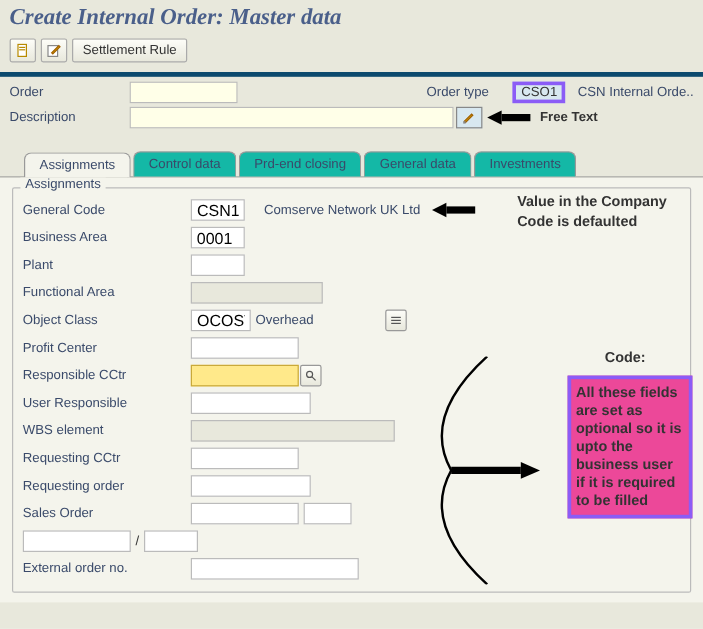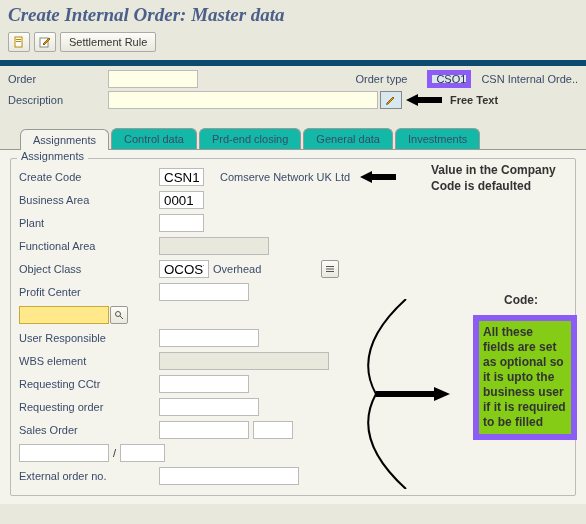--- a/index.html
+++ b/index.html
@@ -15,21 +15,21 @@
   .title {
     font-family: Georgia, 'Times New Roman', serif;
     font-style: italic;
     font-weight: bold;
     font-size: 19px;
     color: #4a5f8a;
     padding: 4px 12px 2px 8px;
   }
   .toolbar {
     padding: 4px 8px 8px 8px;
-    border-bottom: 6px solid #0c4a6e;
+    border-bottom: 4px solid #0c4a6e;
     display: flex;
     gap: 4px;
     align-items: center;
   }
   .icon-btn {
     width: 22px; height: 20px;
     border: 1px solid #aaa;
     background: linear-gradient(#fdfdf8,#e8e8dc);
     border-radius: 2px;
     display: flex; align-items: center; justify-content: center;
@@ -50,21 +50,21 @@
   .hrow { display: flex; align-items: center; margin-bottom: 3px; }
   .hlabel { width: 100px; color: #3a4a6a; }
   .hinput {
     background: #ffffe8;
     border: 1px solid #bbb;
     height: 18px;
     padding: 0 4px;
   }
   .hinput-ro {
     background: #d8e8f0;
-    border: 5px solid #8b5cf6;
+    border: 3px solid #8b5cf6;
     height: 18px;
     padding: 0 4px;
     display: inline-flex;
     align-items: center;
   }
   .arrow-left {
     display: inline-block;
     position: relative;
     width: 36px; height: 12px;
   }
@@ -186,26 +186,26 @@
   .note-title {
     position: absolute;
     left: 493px; top: 134px;
     font-weight: bold;
     font-size: 12px;
   }
   .note-box {
     position: absolute;
     left: 462px; top: 156px;
     width: 104px;
-    border: 6px solid #8b5cf6;
+    border: 3px solid #8b5cf6;
     padding: 4px;
     font-weight: bold;
     font-size: 12px;
     line-height: 1.25;
-    background: #84cc16;
+    background: #ec4899;
   }
 </style>
 </head>
 <body>
 
 <div class="title">Create Internal Order: Master data</div>
 
 <div class="toolbar">
   <div class="icon-btn">
     <svg width="12" height="12" viewBox="0 0 12 12">
@@ -254,21 +254,21 @@
   <div class="tab"><span>Prd-end closing</span></div>
   <div class="tab"><span>General data</span></div>
   <div class="tab"><span>Investments</span></div>
 </div>
 
 <div class="panel">
   <div class="group">
     <div class="group-title">Assignments</div>
 
     <div class="frow">
-      <div class="flabel">Create Code</div>
+      <div class="flabel">General Code</div>
       <input class="finput" style="width: 45px;" value="CSN1">
       <div style="margin-left:16px;color:#3a4a6a">Comserve Network UK Ltd</div>
       <span class="arrow-left" style="margin-left:10px"></span>
     </div>
     <div class="frow">
       <div class="flabel">Business Area</div>
       <input class="finput" style="width: 45px;" value="0001">
     </div>
     <div class="frow">
       <div class="flabel">Plant</div>
@@ -288,20 +288,21 @@
             <rect x="1" y="4.5" width="8" height="1" fill="#555"></rect>
             <rect x="1" y="7" width="8" height="1" fill="#555"></rect>
           </svg>
       </div>
     </div>
     <div class="frow">
       <div class="flabel">Profit Center</div>
       <input class="finput" style="width: 90px;" value="">
     </div>
     <div class="frow">
+      <div class="flabel">Responsible CCtr</div>
       <input class="finput-yellow" style="width: 90px;" value="">
       <div class="f4-btn">
         <svg width="10" height="10" viewBox="0 0 10 10">
             <circle cx="4" cy="4" r="2.5" fill="none" stroke="#555"></circle>
             <line x1="6" y1="6" x2="9" y2="9" stroke="#555"></line>
           </svg>
       </div>
     </div>
     <div class="frow">
       <div class="flabel">User Responsible</div>

